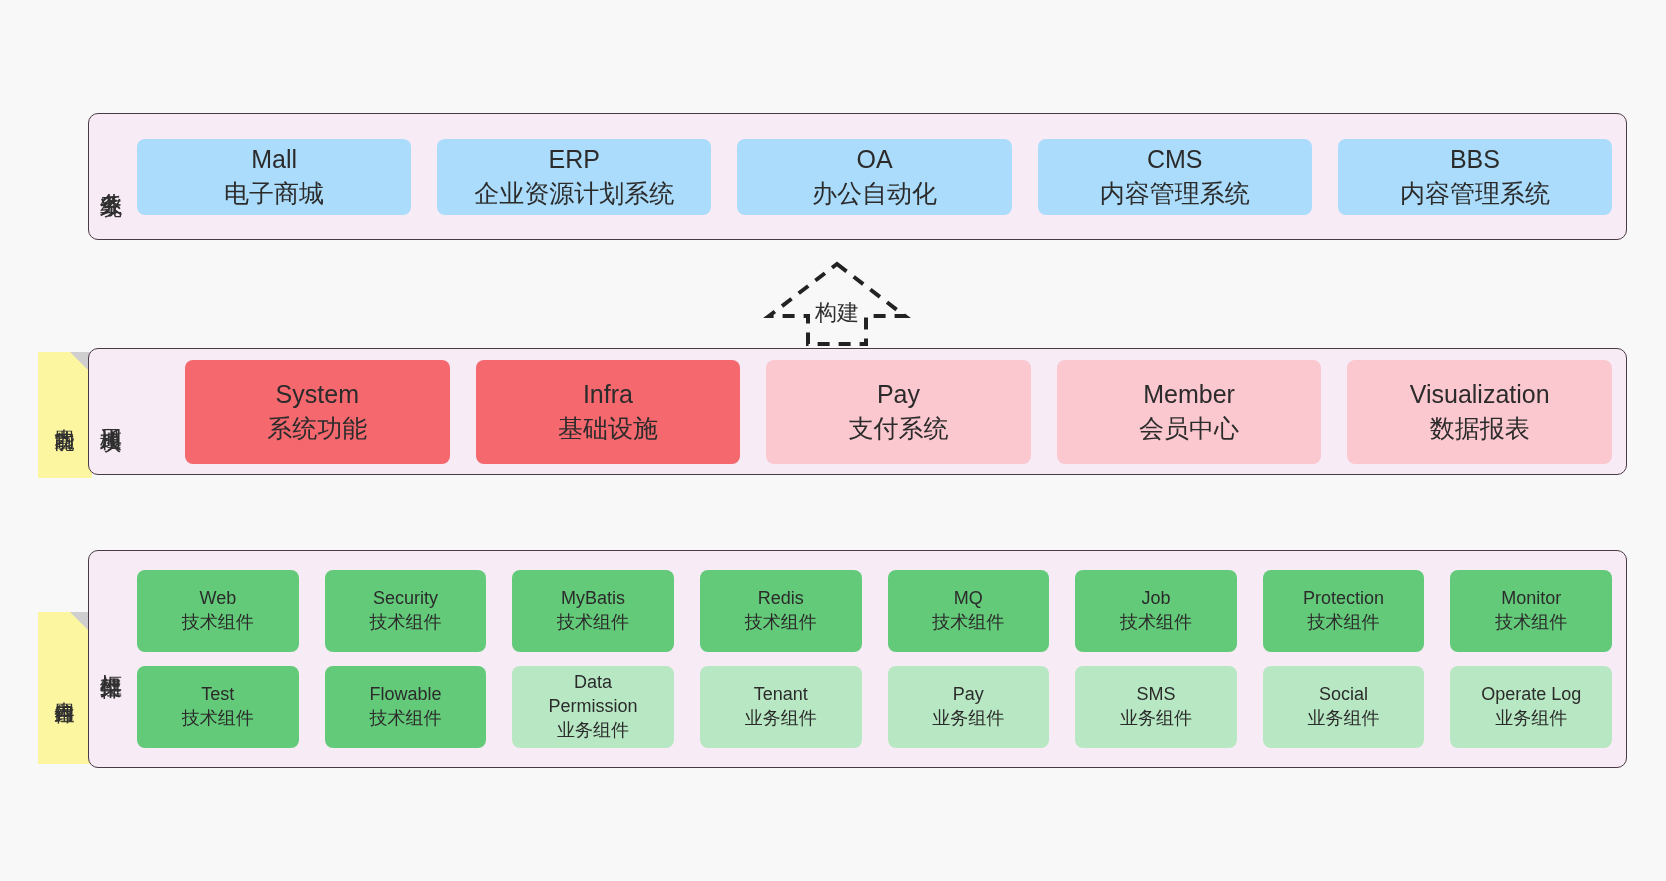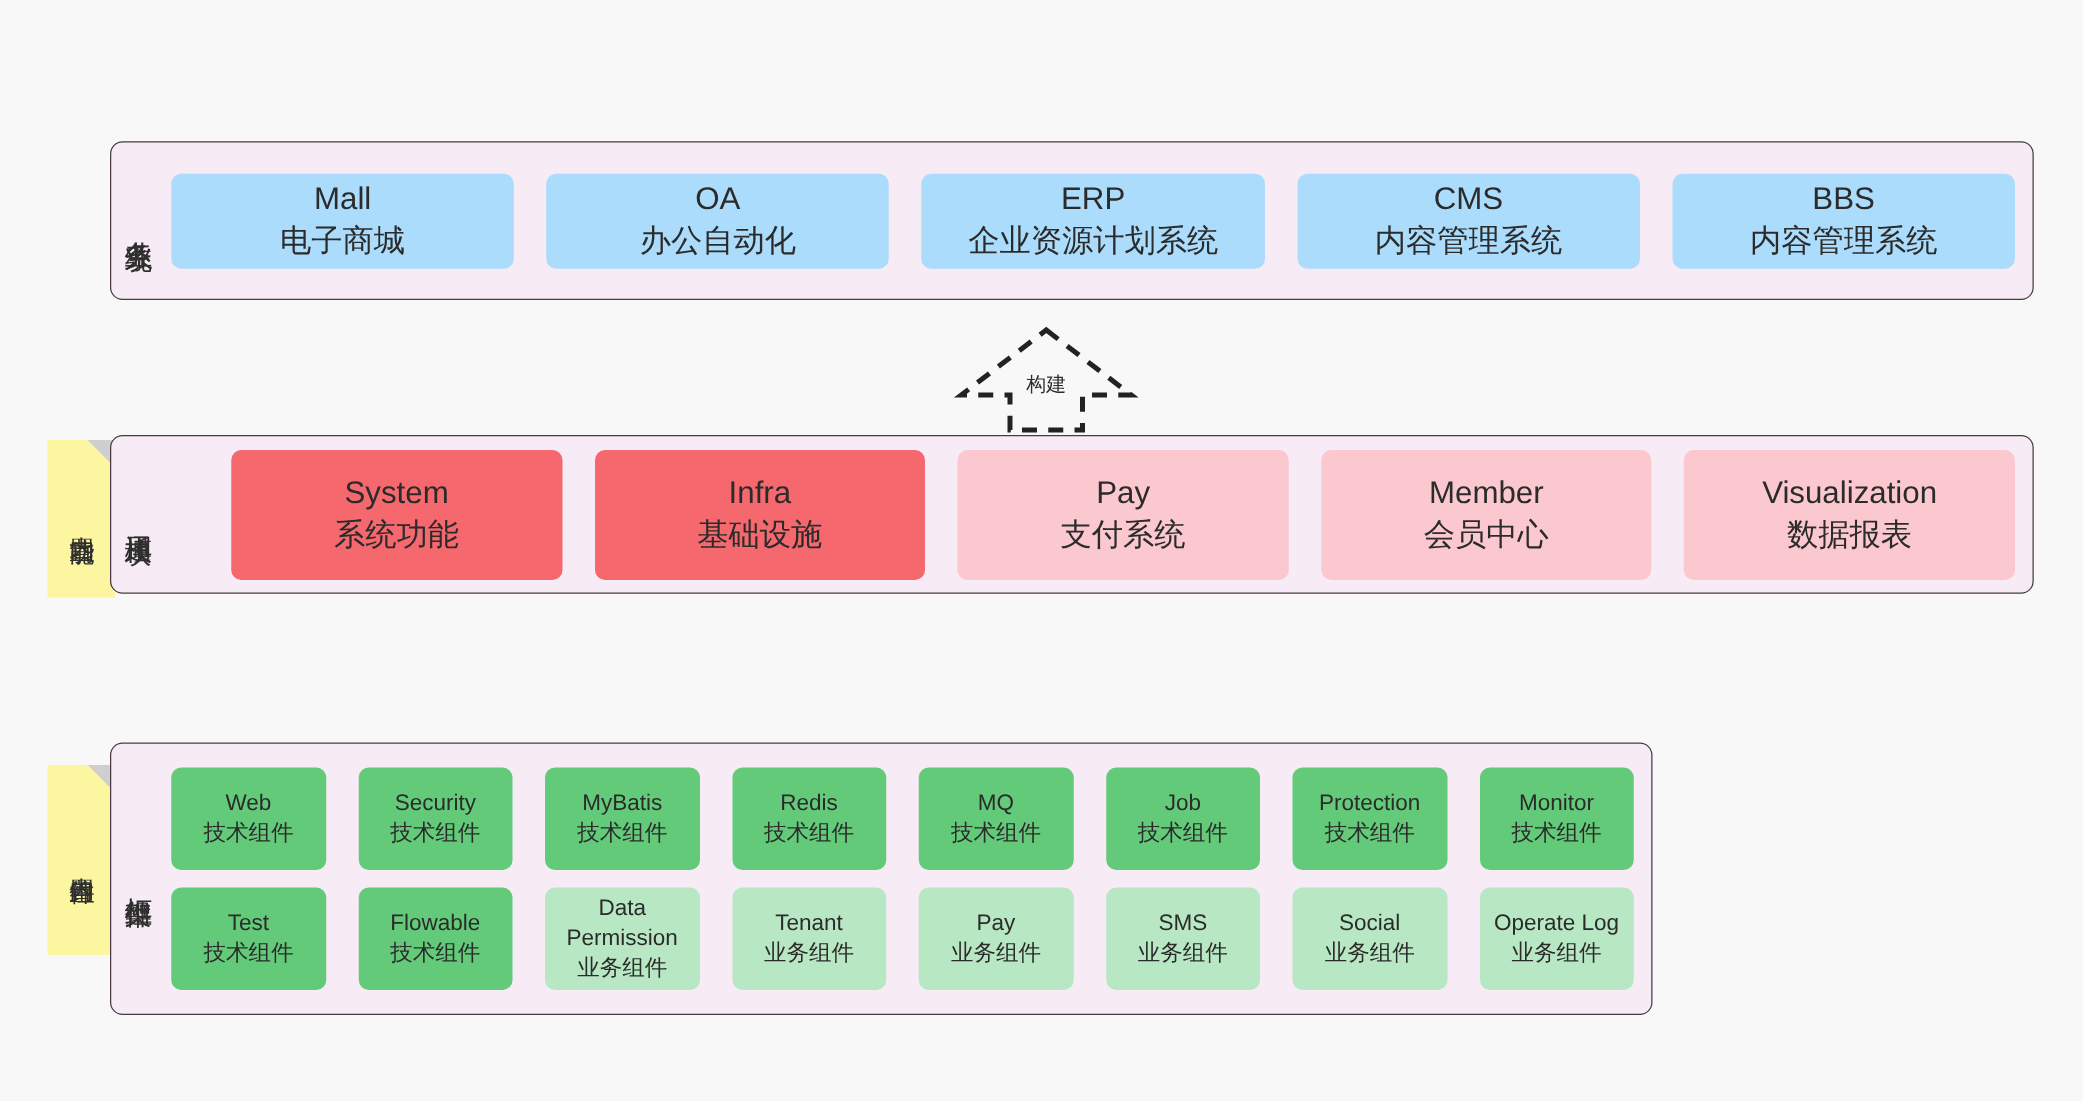--- a/index.html
+++ b/index.html
@@ -93,21 +93,21 @@
     left: 88px; top: 113px; width: 1539px; height: 127px;
   }
   #layer-business .row { height: 76px; }
 
   #layer-common {
     left: 88px; top: 348px; width: 1539px; height: 127px;
   }
   #layer-common .row { height: 104px; margin-left: 48px; }
 
   #layer-framework {
-    left: 88px; top: 594px; width: 1234px; height: 218px;
+    left: 88px; top: 550px; width: 1539px; height: 218px;
   }
   #layer-framework .row { height: 82px; }
   #layer-framework .card { font-size: 18px; }
 
   
   .note {
     position: absolute;
     background: #fcf6a0;
     box-sizing: border-box;
     display: flex;
@@ -136,47 +136,47 @@
     position: absolute;
     width: 150px;
     height: 90px;
   }
   .arrow svg { display: block; }
   .arrow .arrow-label {
     position: absolute;
     left: 0; right: 0;
     top: 40px;
     text-align: center;
-    font-size: 16px;
+    font-size: 22px;
     color: #2f2f2f;
     background: transparent;
   }
   #arrow-build   { left: 762px; top: 258px; }
   #arrow-impl    { left: 772px; top: 492px; }
 </style>
 </head>
 <body>
 
 <div class="canvas">
 
   <div class="layer" id="layer-business">
     <div class="layer-title">业务系统</div>
     <div class="layer-body">
       <div class="row">
         <div class="card c-blue">
           <span class="l1">Mall</span>
           <span class="l2">电子商城</span>
         </div>
         <div class="card c-blue">
+          <span class="l1">ERP</span>
+          <span class="l2">企业资源计划系统</span>
+        </div>
+        <div class="card c-blue">
           <span class="l1">OA</span>
           <span class="l2">办公自动化</span>
-        </div>
-        <div class="card c-blue">
-          <span class="l1">ERP</span>
-          <span class="l2">企业资源计划系统</span>
         </div>
         <div class="card c-blue">
           <span class="l1">CMS</span>
           <span class="l2">内容管理系统</span>
         </div>
         <div class="card c-blue">
           <span class="l1">BBS</span>
           <span class="l2">内容管理系统</span>
         </div>
       </div>

